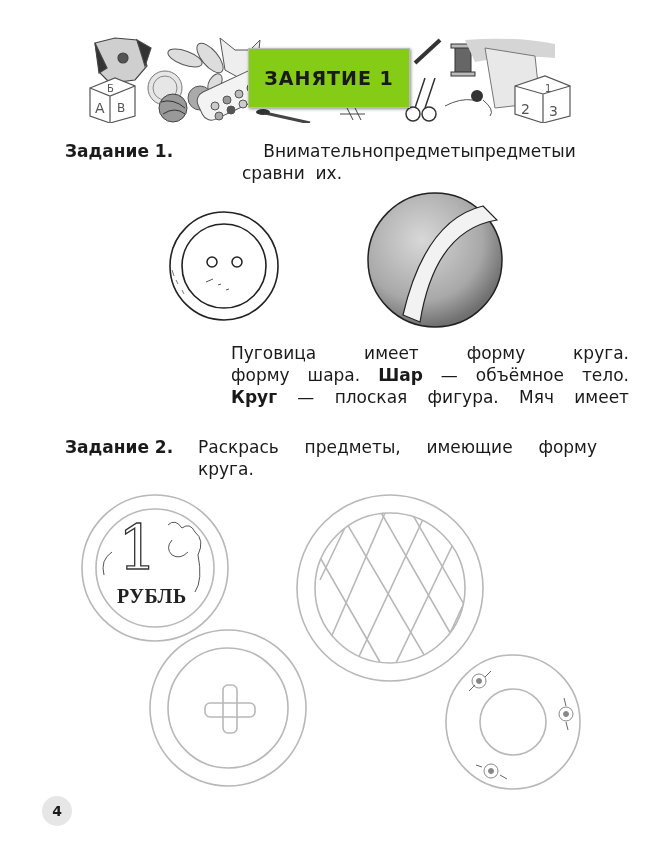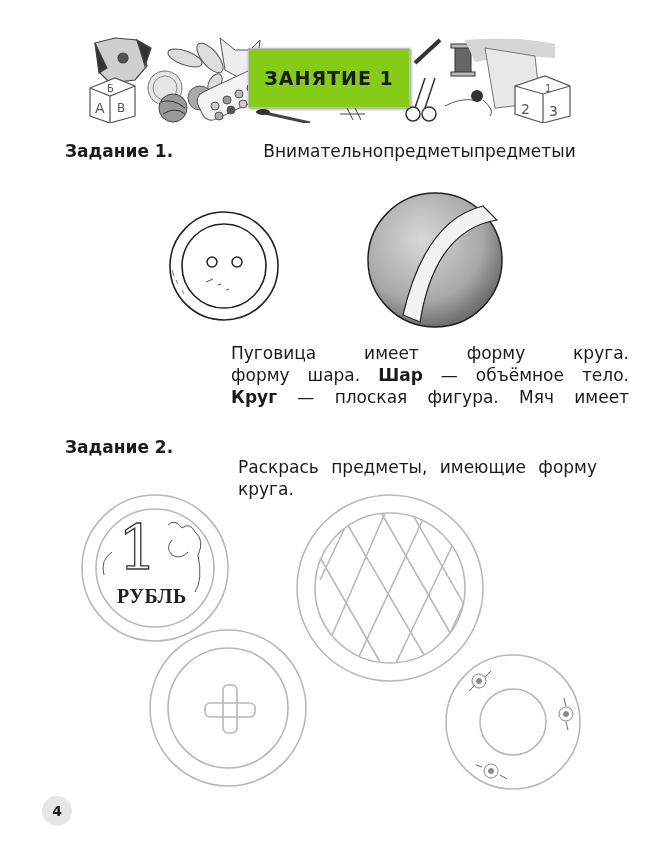--- a/index.html
+++ b/index.html
@@ -123,20 +123,21 @@
 
 <div class="abs task-row" style="top:140px;gap:44px;">
   <span class="task-label">Задание 1.</span>
   <div class="task-text">
     <div style="display:flex; justify-content:center;">
       <span>Внимательно</span>
       <span>предметы</span>
       <span>предметы</span>
       <span>и</span>
     </div>
+    <div style="white-space:pre;">сравни  их.</div>
   </div>
 </div>
 
 <div class="abs" style="left:168px; top:210px;">
   <svg width="112" height="112" viewBox="0 0 112 112">
     <circle cx="56" cy="56" r="54" fill="#fff" stroke="#222" stroke-width="1.6"></circle>
     <circle cx="56" cy="56" r="42" fill="#fff" stroke="#222" stroke-width="1.6"></circle>
     <circle cx="44" cy="52" r="5" fill="none" stroke="#222" stroke-width="1.5"></circle>
     <circle cx="69" cy="52" r="5" fill="none" stroke="#222" stroke-width="1.5"></circle>
     <path d="M38 72 L45 69 M50 75 L53 74 M58 80 L61 79" stroke="#555" stroke-width="1"></path>
@@ -162,24 +163,24 @@
   <div style="display:flex; justify-content:space-between;">
     <span>Пуговица</span>
     <span>имеет</span>
     <span>форму</span>
     <span>круга.</span>
   </div>
   <span class="line"><span style="white-space:pre;">форму шара. </span><b>Шар</b><span> — объёмное тело.</span></span>
   <span class="line"><b>Круг</b><span> — плоская фигура. Мяч имеет</span></span>
 </div>
 
-<div class="abs task-row" style="top:436px;gap:40px;">
+<div class="abs task-row" style="top:436px;">
   <span class="task-label">Задание 2.</span>
   <div class="task-text">
-    <div style="display:flex; justify-content:space-between;margin-top:20px;">
+    <div style="display:flex; justify-content:space-between;">
       <span>Раскрась</span>
       <span>предметы,</span>
       <span>имеющие</span>
       <span>форму</span>
     </div>
     <div>круга.</div>
   </div>
 </div>
 
 <div class="abs" style="left:0; top:0; width:650px; height:857px;">

